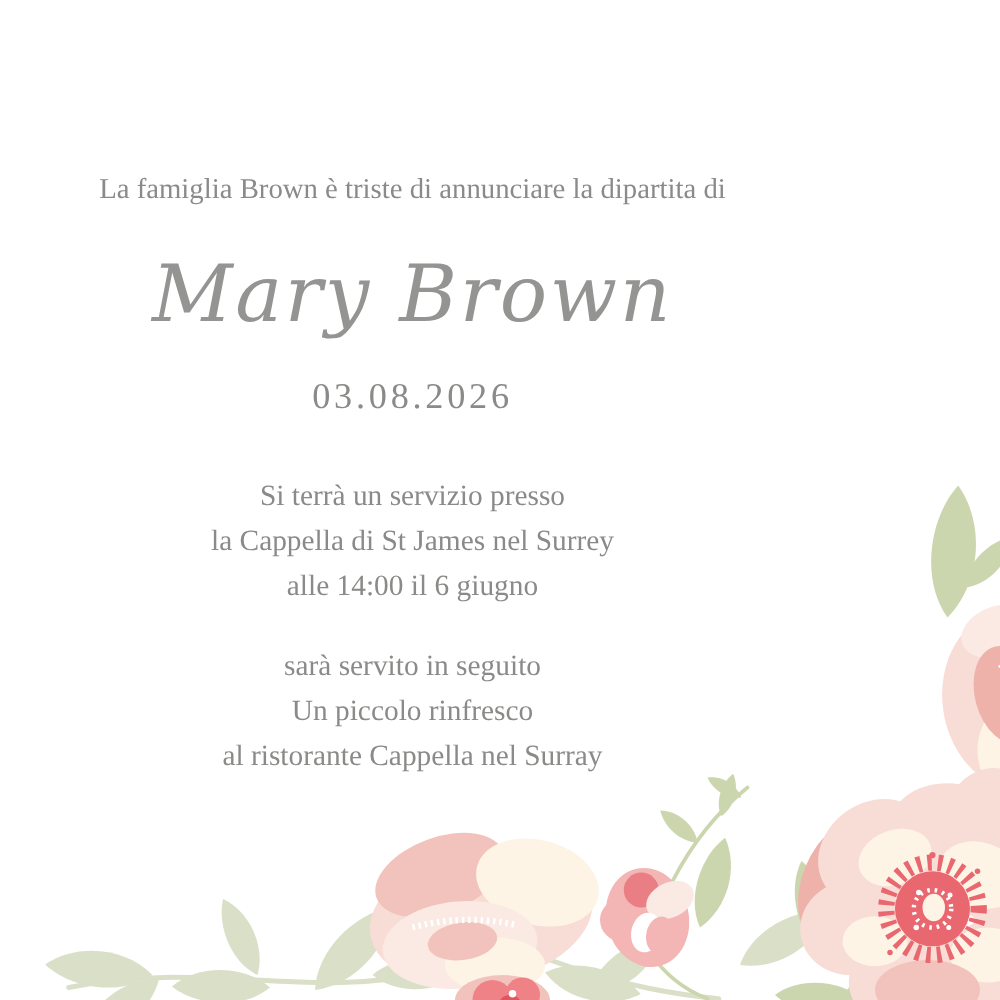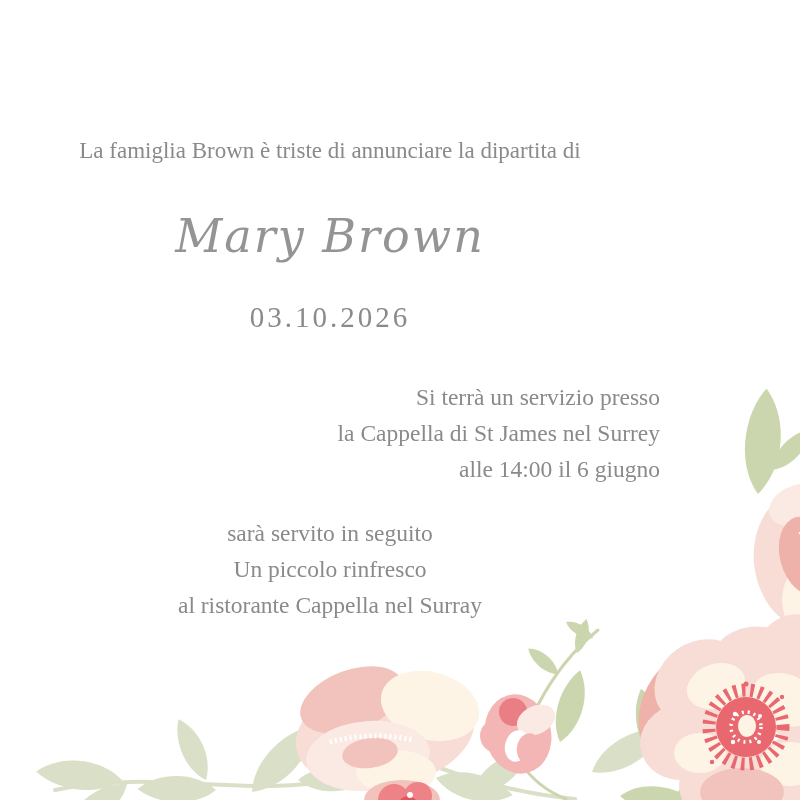--- a/index.html
+++ b/index.html
@@ -24,27 +24,27 @@
   body{
     width:800px;height:800px;overflow:hidden;
     background:var(--background);
     font-family:"Liberation Serif", serif;
   }
   .card{position:relative;width:660px;height:800px;background:var(--background);}
   .floral-svg{position:absolute;left:0;top:0;width:800px;height:800px;}
   .txt{position:absolute;left:0;width:100%;text-align:center;color:var(--text-gray);}
   .announcement{top:136px;font-size:23px;line-height:30px;}
   .deceased-name{
-    top:190px;font-size:46px;line-height:92px;
+    top:190px;font-size:63px;line-height:92px;
     font-family:"DejaVu Serif", serif;font-style:italic;font-weight:400;
     color:var(--script-gray);letter-spacing:2px;
   }
   .death-date{top:297px;font-size:29px;line-height:40px;letter-spacing:3px;}
   .block{font-size:23.5px;line-height:36px;}
-  .service-block{top:379px;text-align:right;}
+  .service-block{top:379px;}
   .reception-block{top:515px;}
   
   .leaf-light{fill:var(--leaf-green-light);}
   .leaf-mid{fill:var(--leaf-green-mid);}
   .stem{stroke:var(--leaf-green-mid);stroke-width:3;fill:none;stroke-linecap:round;}
   .stem-light{stroke:var(--leaf-green-light);stroke-width:4;fill:none;stroke-linecap:round;}
   .petal-pale{fill:var(--petal-pink-pale);}
   .petal-light{fill:var(--petal-pink-light);}
   .petal-cream{fill:var(--petal-cream);}
   .petal-mid{fill:var(--petal-pink-mid);}
@@ -155,21 +155,21 @@
       <circle fill="var(--small-flower-pink)" cx="418" cy="796" r="14"></circle>
       <circle fill="var(--small-flower-deep)" cx="408" cy="806" r="10"></circle>
       <circle fill="#ffffff" cx="410" cy="795" r="3"></circle>
     </g>
   </svg>
 
   <div class="txt announcement">La famiglia Brown è triste di annunciare la dipartita di</div>
 
   <div class="txt deceased-name">Mary Brown</div>
 
-  <div class="txt death-date">03.10.2026</div>
+  <div class="txt death-date">03.08.2026</div>
 
   <div class="txt block service-block">
     <div>Si terrà un servizio presso</div>
     <div>la Cappella di St James nel Surrey</div>
     <div>alle 14:00 il 6 giugno</div>
   </div>
 
   <div class="txt block reception-block">
     <div>sarà servito in seguito</div>
     <div>Un piccolo rinfresco</div>

